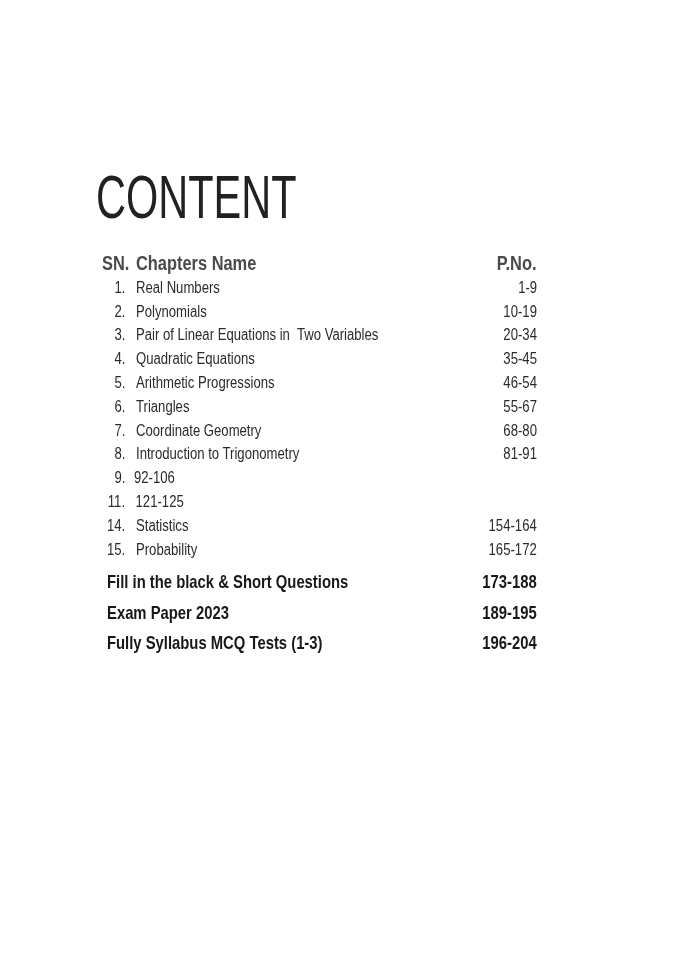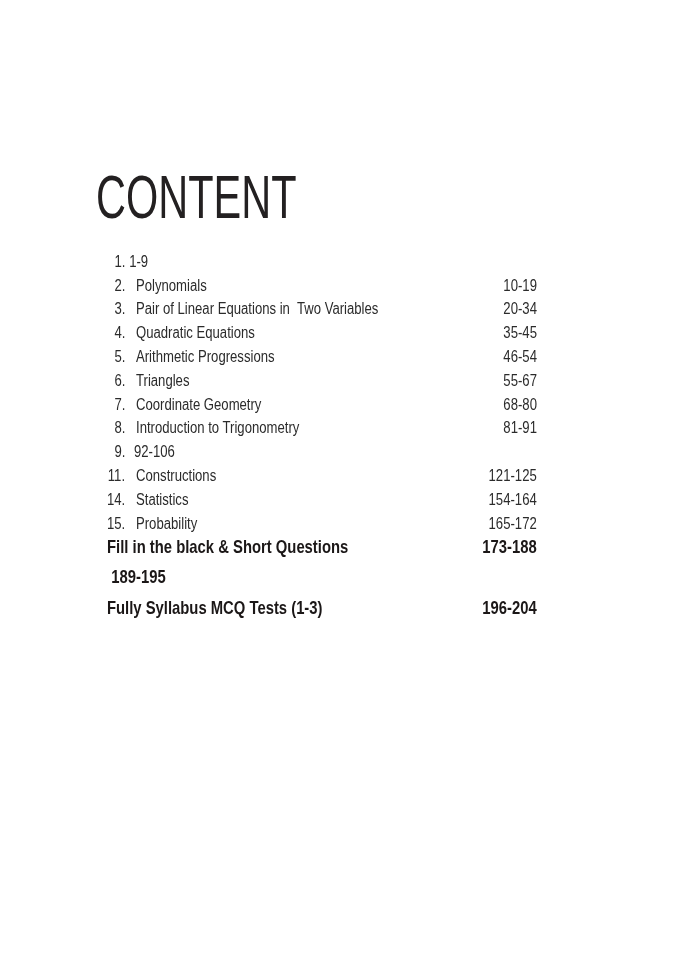--- a/index.html
+++ b/index.html
@@ -14,21 +14,21 @@
   .title {
     position:absolute; left:96px; top:167px; margin:0;
     font-size:61px; font-weight:400; line-height:1;
     color:#232021;
     transform:scaleX(0.68); transform-origin:0 0;
     white-space:nowrap;
   }
   .toc { position:absolute; left:96px; top:250px; width:441px; }
   .hrow  { display:flex; align-items:center; height:26px; }
   .row   { display:flex; align-items:center; height:23.8px; }
-  .brow  { display:flex; align-items:flex-start; height:30.5px; }
+  .brow  { display:flex; align-items:flex-end; height:30.5px; }
   .brows { margin-top:1px; }
   .c-sn   { width:29px; text-align:right; }
   .c-name { flex:1; margin-left:11px; text-align:left; overflow:visible; }
   .c-pno  { text-align:right; }
   .t { display:inline-block; line-height:1.1; white-space:pre; }
   
   .th { font-size:20px; font-weight:700; color:#4a4a4a;
         transform:scaleX(0.82); transform-origin:100% 50%; }
   
   .tr { font-size:16px; font-weight:400; color:#2b2b2b;
@@ -38,24 +38,36 @@
         transform:scaleX(0.78); transform-origin:100% 50%; }
   .o-left { transform-origin:0 50%; }
 </style>
 </head>
 <body>
 
 <div class="page">
   <h1 class="title">CONTENT</h1>
 
   <div class="toc">
+    <div class="hrow">
+      <div class="c-sn">
+        <span class="t th">SN.</span>
+      </div>
+      <div class="c-name">
+        <span class="t th o-left">Chapters Name</span>
+      </div>
+      <div class="c-pno">
+        <span class="t th">P.No.</span>
+      </div>
+    </div>
 
     <div class="rows">
         <div class="row">
           <div class="c-sn"><span class="t tr">1.</span></div>
+          <div class="c-name"><span class="t tr o-left">Real Numbers</span></div>
           <div class="c-pno"><span class="t tr">1-9</span></div>
         </div>
         <div class="row">
           <div class="c-sn"><span class="t tr">2.</span></div>
           <div class="c-name"><span class="t tr o-left">Polynomials</span></div>
           <div class="c-pno"><span class="t tr">10-19</span></div>
         </div>
         <div class="row">
           <div class="c-sn"><span class="t tr">3.</span></div>
           <div class="c-name"><span class="t tr o-left">Pair of Linear Equations in  Two Variables</span></div>
@@ -85,41 +97,41 @@
           <div class="c-sn"><span class="t tr">8.</span></div>
           <div class="c-name"><span class="t tr o-left">Introduction to Trigonometry</span></div>
           <div class="c-pno"><span class="t tr">81-91</span></div>
         </div>
         <div class="row">
           <div class="c-sn"><span class="t tr">9.</span></div>
           <div class="c-pno"><span class="t tr">92-106</span></div>
         </div>
         <div class="row">
           <div class="c-sn"><span class="t tr">11.</span></div>
-          <div class="c-name"><span class="t tr o-left">Constructions</span></div>
           <div class="c-pno"><span class="t tr">121-125</span></div>
         </div>
         <div class="row">
           <div class="c-sn"><span class="t tr">14.</span></div>
           <div class="c-name"><span class="t tr o-left">Statistics</span></div>
           <div class="c-pno"><span class="t tr">154-164</span></div>
         </div>
         <div class="row">
           <div class="c-sn"><span class="t tr">15.</span></div>
           <div class="c-name"><span class="t tr o-left">Probability</span></div>
           <div class="c-pno"><span class="t tr">165-172</span></div>
         </div>
       </div>
 
     <div class="brows">
         <div class="brow">
           <div class="c-name"><span class="t tb o-left">Fill in the black &amp; Short Questions</span></div>
           <div class="c-pno"><span class="t tb">173-188</span></div>
         </div>
         <div class="brow">
+          <div class="c-name"><span class="t tb o-left">Exam Paper 2023</span></div>
           <div class="c-pno"><span class="t tb">189-195</span></div>
         </div>
         <div class="brow">
           <div class="c-name"><span class="t tb o-left">Fully Syllabus MCQ Tests (1-3)</span></div>
           <div class="c-pno"><span class="t tb">196-204</span></div>
         </div>
       </div>
   </div>
 </div>
 

